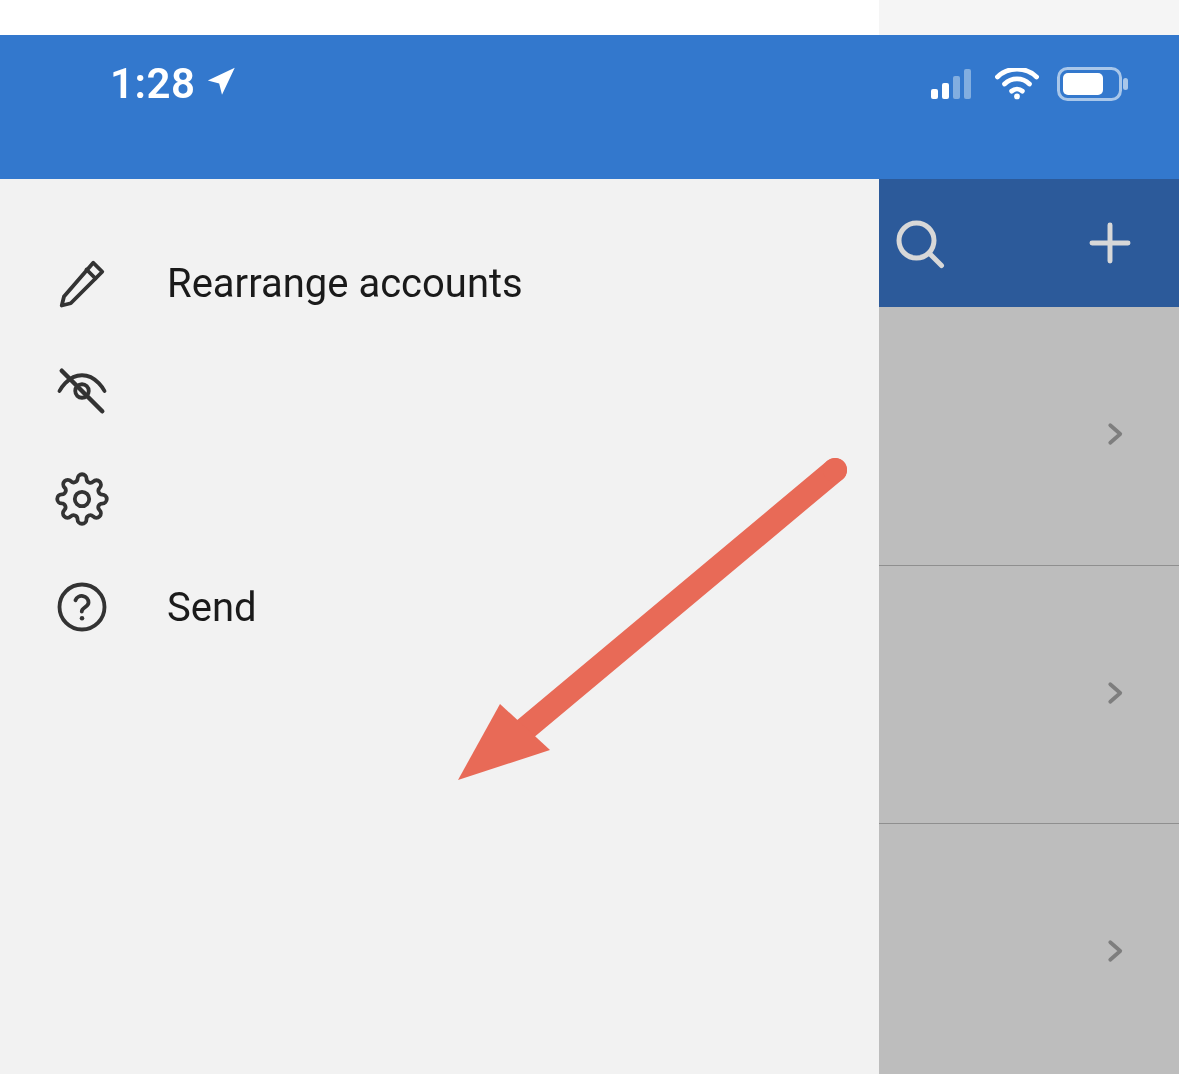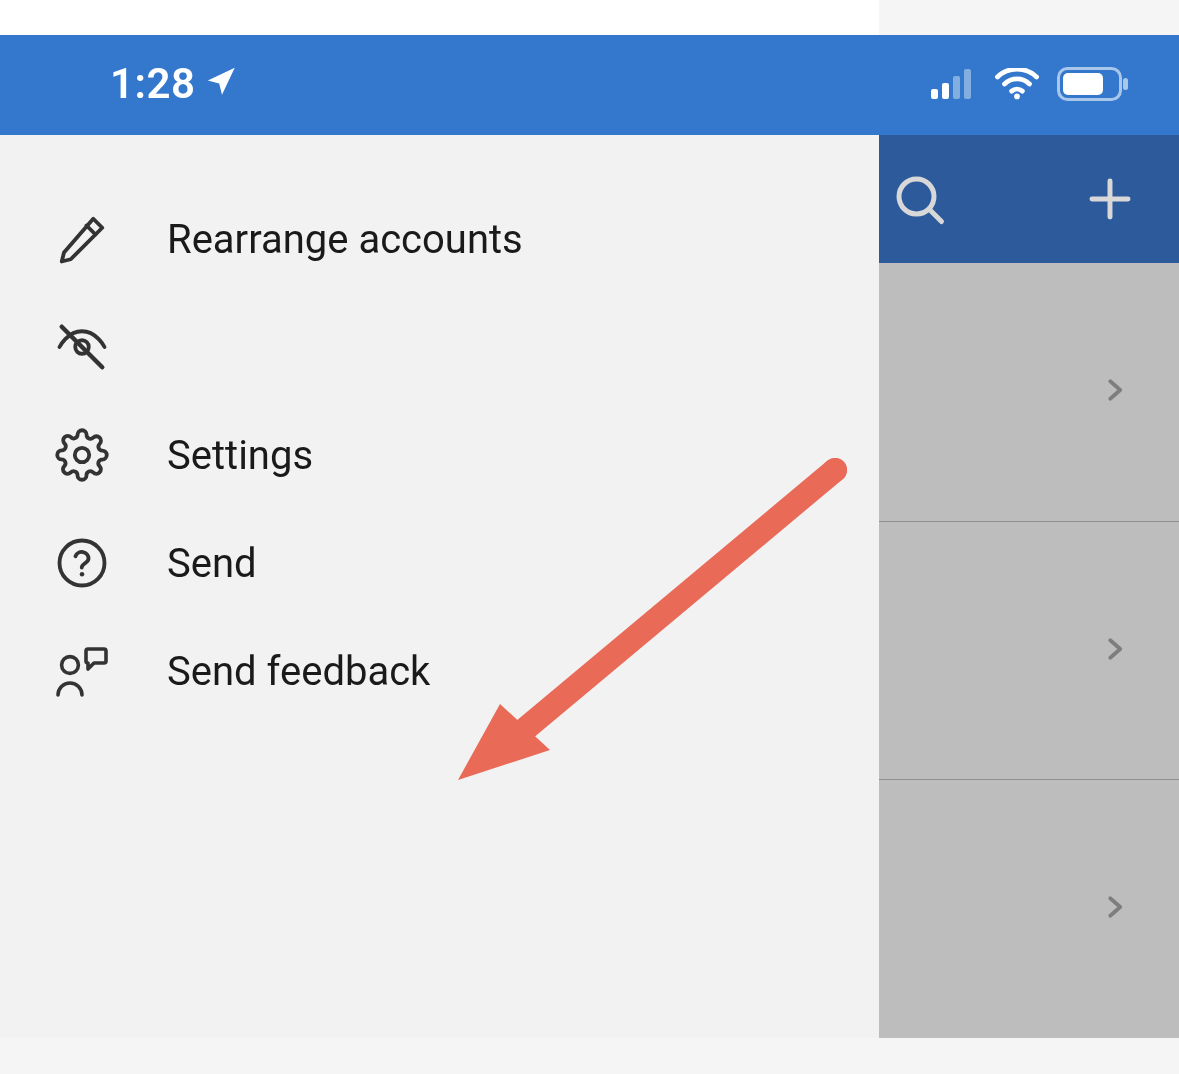--- a/index.html
+++ b/index.html
@@ -11,21 +11,21 @@
       overflow: hidden;
       position: relative;
     }
     .topstrip {
       width: 879px;
       height: 35px;
       background: #fff;
     }
     .statusbar {
       width: 100%;
-      height: 100px;
+      height: 144px;
       background: #3378cd;
       display: flex;
       justify-content: space-between;
       align-items: flex-start;
       padding: 24px 50px 0 110px;
       color: #fff;
     }
     .status-left {
       display: flex;
       align-items: center;
@@ -179,44 +179,33 @@
       </span>
     </div>
 
     <div class="menu-item">
       <span class="icon">
         <svg width="54" height="54" viewBox="0 0 24 24" fill="none" stroke="#333" stroke-width="1.7" stroke-linecap="round" stroke-linejoin="round">
           <circle cx="12" cy="12" r="3.2"></circle>
           <path d="M19.4 15a1.7 1.7 0 0 0 .34 1.87l.06.06a2 2 0 1 1-2.83 2.83l-.06-.06a1.7 1.7 0 0 0-1.87-.34 1.7 1.7 0 0 0-1.04 1.56V21a2 2 0 1 1-4 0v-.09a1.7 1.7 0 0 0-1.11-1.56 1.7 1.7 0 0 0-1.87.34l-.06.06a2 2 0 1 1-2.83-2.83l.06-.06a1.7 1.7 0 0 0 .34-1.87 1.7 1.7 0 0 0-1.56-1.04H3a2 2 0 1 1 0-4h.09a1.7 1.7 0 0 0 1.56-1.11 1.7 1.7 0 0 0-.34-1.87l-.06-.06a2 2 0 1 1 2.83-2.83l.06.06a1.7 1.7 0 0 0 1.87.34H9a1.7 1.7 0 0 0 1.04-1.56V3a2 2 0 1 1 4 0v.09a1.7 1.7 0 0 0 1.04 1.56 1.7 1.7 0 0 0 1.87-.34l.06-.06a2 2 0 1 1 2.83 2.83l-.06.06a1.7 1.7 0 0 0-.34 1.87V9a1.7 1.7 0 0 0 1.56 1.04H21a2 2 0 1 1 0 4h-.09a1.7 1.7 0 0 0-1.56 1.04z"></path>
         </svg>
       </span>
-      <span class="label">Settings</span>
     </div>
 
     <div class="menu-item">
       <span class="icon">
         <svg width="54" height="54" viewBox="0 0 24 24" fill="none" stroke="#333" stroke-width="1.7" stroke-linecap="round" stroke-linejoin="round">
           <circle cx="12" cy="12" r="10"></circle>
           <path d="M9.1 9a3 3 0 0 1 5.8 1c0 2-3 2.2-3 4"></path>
           <circle cx="12" cy="17" r="1" fill="#333" stroke="none"></circle>
         </svg>
       </span>
       <span class="label">Send</span>
     </div>
 
-    <div class="menu-item">
-      <span class="icon">
-        <svg width="56" height="56" viewBox="0 0 28 28" fill="none" stroke="#333" stroke-width="1.8" stroke-linecap="round" stroke-linejoin="round">
-          <circle cx="8" cy="11" r="4.2"></circle>
-          <path d="M2 26c0-3.3 2.7-6 6-6s6 2.7 6 6"></path>
-          <path d="M17 3h8a1 1 0 0 1 1 1v5a1 1 0 0 1-1 1h-5l-3 3v-3a1 1 0 0 1-1-1V4a1 1 0 0 1 1-1z"></path>
-        </svg>
-      </span>
-      <span class="label">Send feedback</span>
-    </div>
   </div>
 
   <div class="right-panel">
     <div class="right-header">
       <span class="hbtn">
         <svg width="60" height="60" viewBox="0 0 24 24" fill="none" stroke="#d8d8d8" stroke-width="2" stroke-linecap="round">
           <circle cx="11" cy="11" r="7"></circle>
           <line x1="21" y1="21" x2="16.2" y2="16.2"></line>
         </svg>
       </span>

